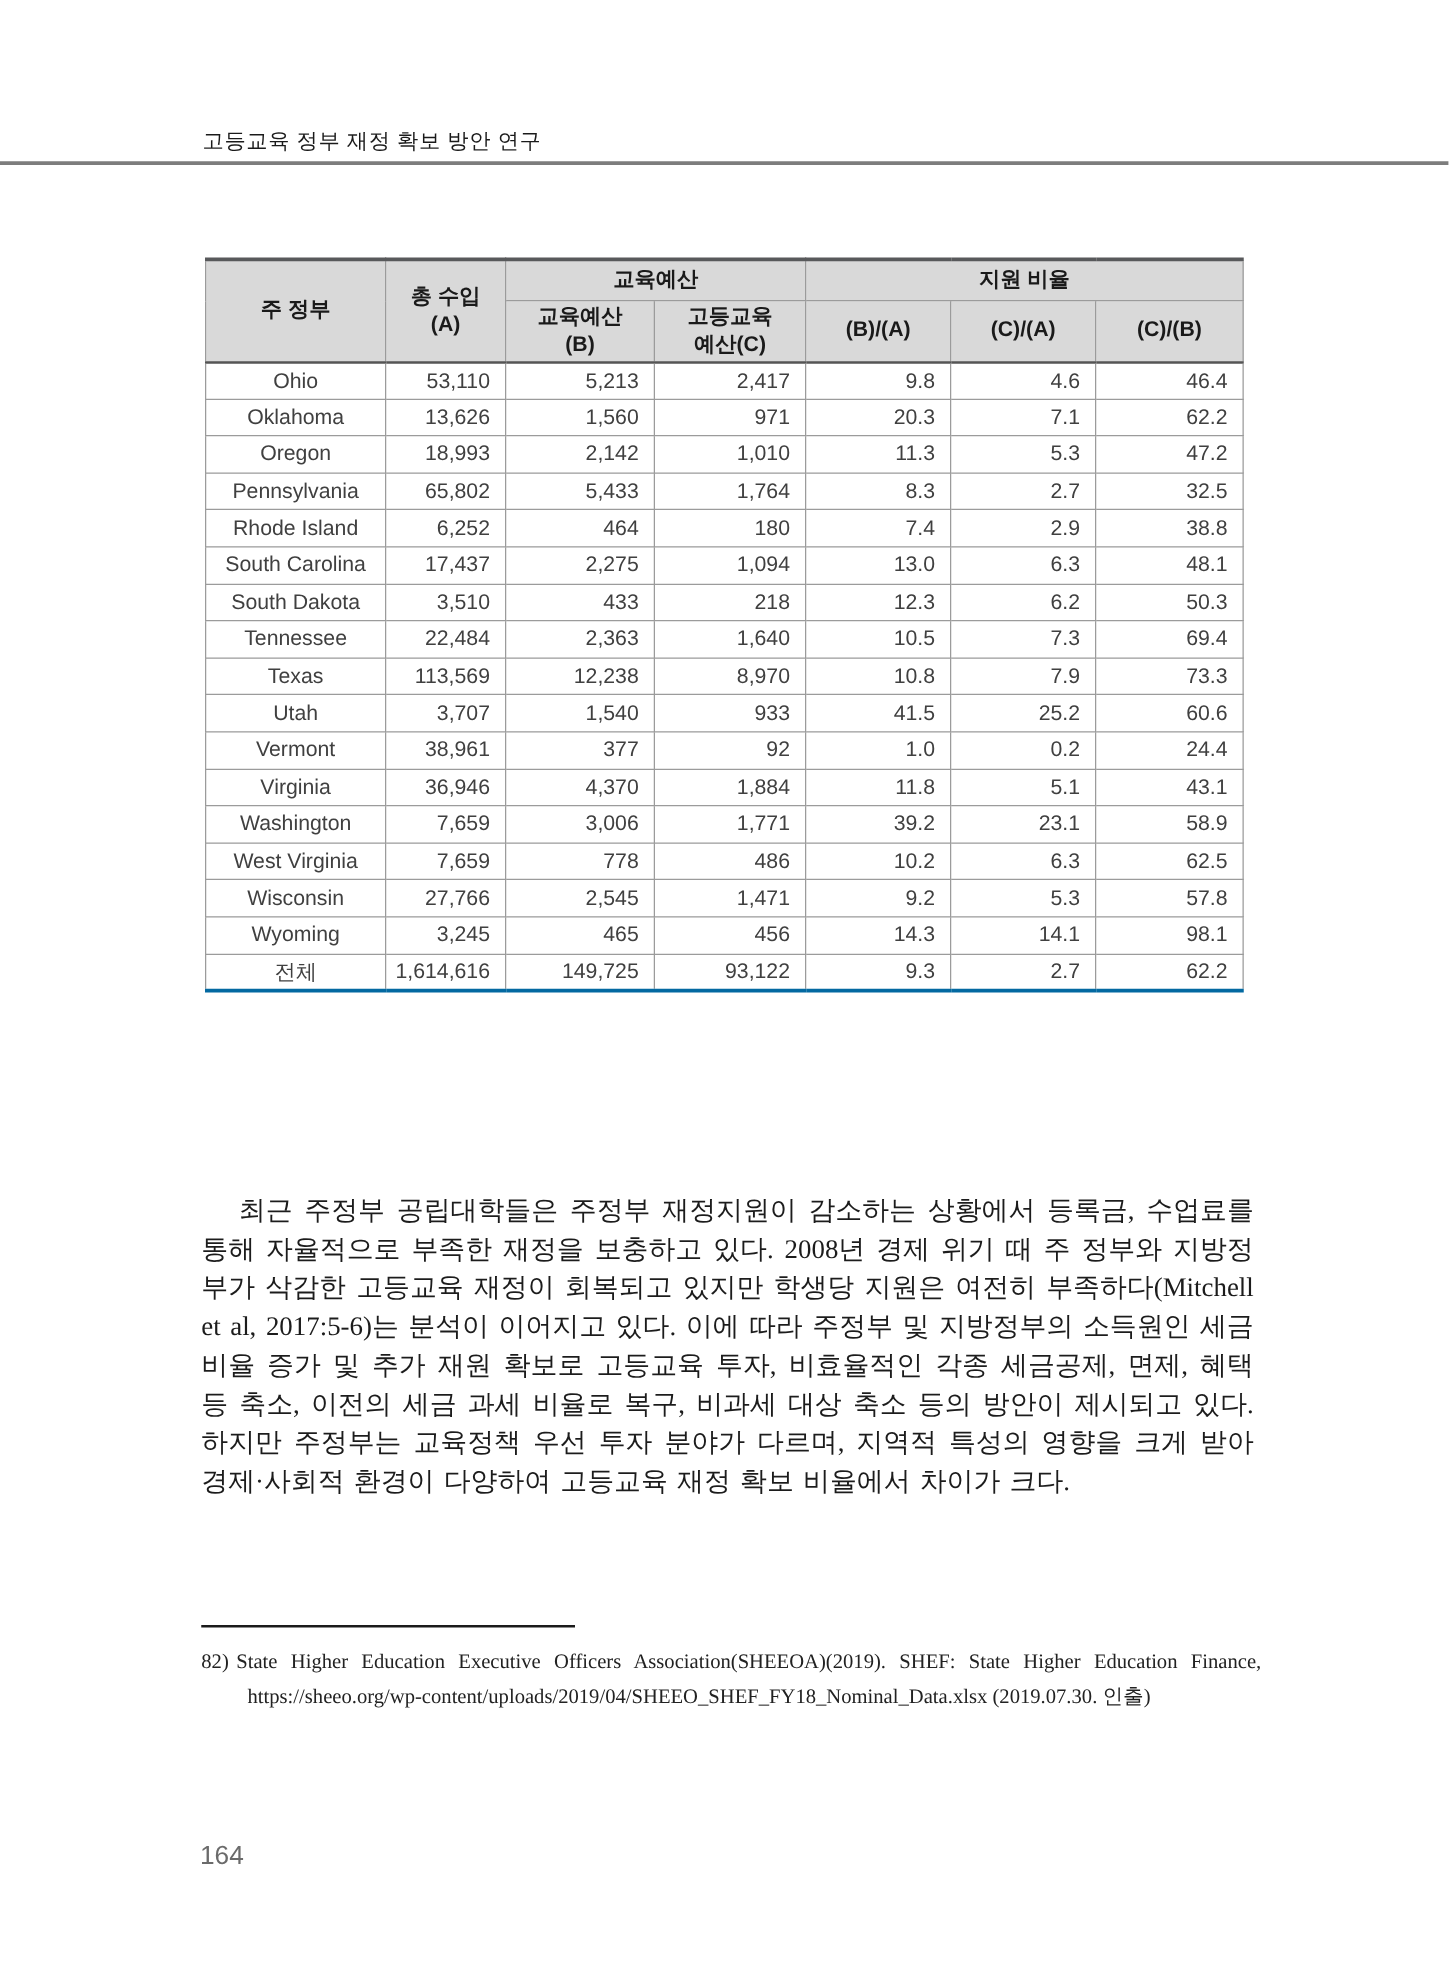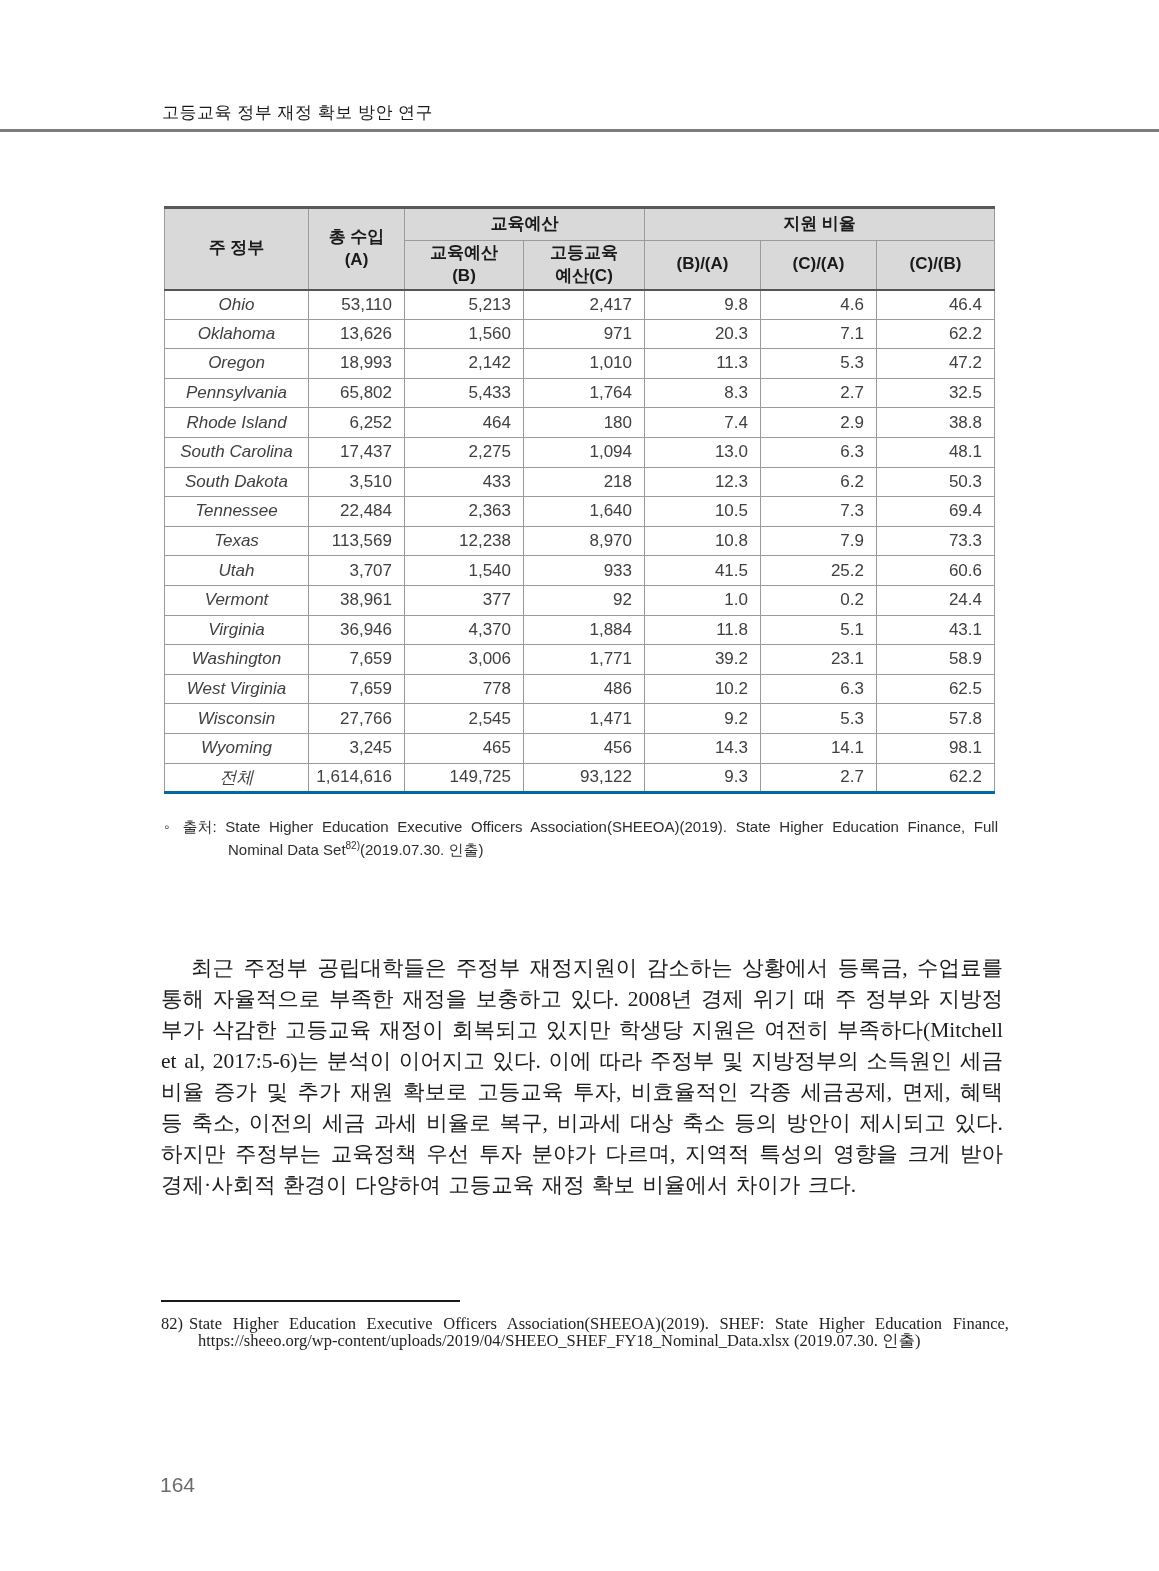--- a/index.html
+++ b/index.html
@@ -62,21 +62,21 @@
   table.finance-table thead tr.sub-row th,
   table.finance-table thead th[rowspan] { border-bottom: 2px solid #555555; }
   table.finance-table td {
     border: 1px solid #9b9b9b;
     font-size: 17px;
     color: #404040;
     height: 29.6px;
     vertical-align: middle;
     background: #ffffff;
   }
-  table.finance-table td.state { text-align: center; font-style: italic; }
+  table.finance-table td.state { text-align: center; }
   table.finance-table td.num { text-align: right; padding-right: 12px; }
   table.finance-table tbody tr:last-child td { border-bottom: 3px solid #0369a1; }
 
   
   .notes {
     position: absolute;
     left: 164px;
     top: 816px;
     width: 834px;
     font-size: 15px;
@@ -113,21 +113,21 @@
     height: 2px;
     background: #1a1a1a;
   }
   .footnote {
     position: absolute;
     left: 161px;
     top: 1315px;
     width: 848px;
     font-family: "Liberation Serif", "DejaVu Serif", serif;
     font-size: 16.5px;
-    line-height: 17px;
+    line-height: 28px;
     color: #222222;
     text-align: justify;
     padding-left: 37px;
     text-indent: -37px;
   }
   .footnote .fn-num { padding-right: 6px; }
 
   
   .page-number {
     position: absolute;
@@ -325,21 +325,20 @@
           <td class="num">149,725</td>
           <td class="num">93,122</td>
           <td class="num">9.3</td>
           <td class="num">2.7</td>
           <td class="num">62.2</td>
         </tr>
       </tbody>
   </table>
 
   <div class="notes">
-    <p class="note note-src"><span>◦ 출처: State Higher Education Executive Officers Association(SHEEOA)(2019). State Higher Education Finance, Full Nominal Data Set</span><sup>82)</sup><span>(2019.07.30. 인출)</span></p>
   </div>
 
   <p class="body-para">최근 주정부 공립대학들은 주정부 재정지원이 감소하는 상황에서 등록금, 수업료를 통해 자율적으로 부족한 재정을 보충하고 있다. 2008년 경제 위기 때 주 정부와 지방정부가 삭감한 고등교육 재정이 회복되고 있지만 학생당 지원은 여전히 부족하다(Mitchell et al, 2017:5-6)는 분석이 이어지고 있다. 이에 따라 주정부 및 지방정부의 소득원인 세금 비율 증가 및 추가 재원 확보로 고등교육 투자, 비효율적인 각종 세금공제, 면제, 혜택 등 축소, 이전의 세금 과세 비율로 복구, 비과세 대상 축소 등의 방안이 제시되고 있다. 하지만 주정부는 교육정책 우선 투자 분야가 다르며, 지역적 특성의 영향을 크게 받아 경제·사회적 환경이 다양하여 고등교육 재정 확보 비율에서 차이가 크다.</p>
 
   <div class="footnote-rule"></div>
   <div class="footnote">
     <span class="fn-num">82)</span><span class="fn-text">State Higher Education Executive Officers Association(SHEEOA)(2019). SHEF: State Higher Education Finance, https://sheeo.org/wp-content/uploads/2019/04/SHEEO_SHEF_FY18_Nominal_Data.xlsx (2019.07.30. 인출)</span>
   </div>
 
   <div class="page-number">164</div>

